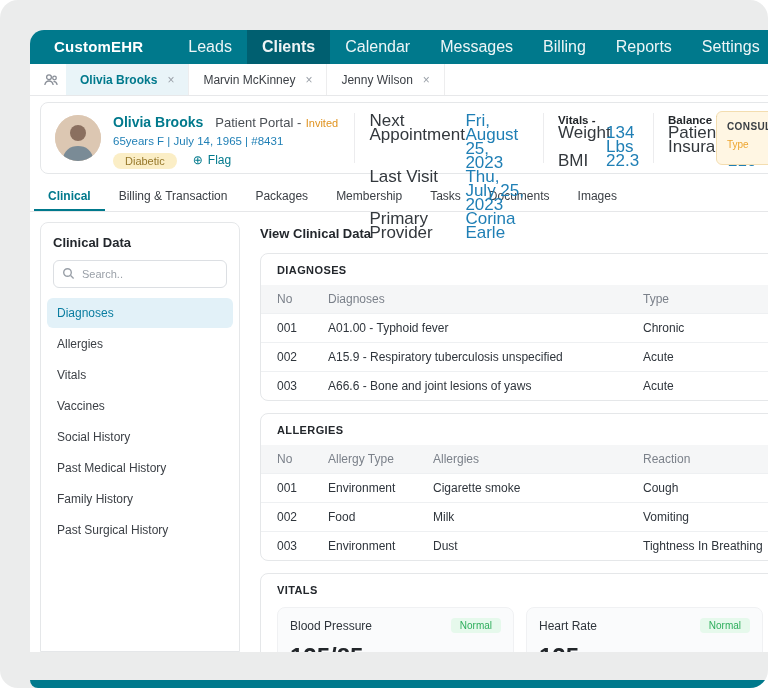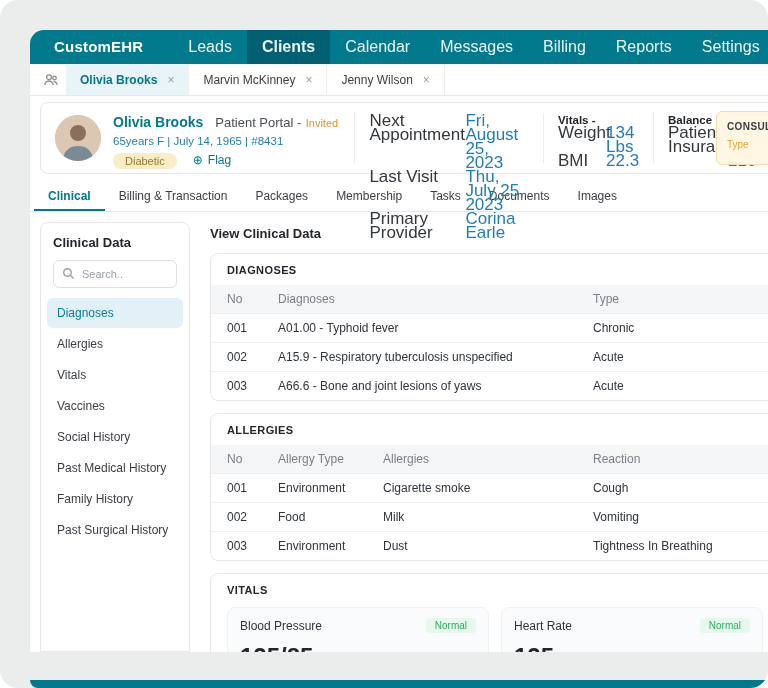--- a/index.html
+++ b/index.html
@@ -55,21 +55,21 @@
   .consult-title { font-size:10px; font-weight:700; color:#3a3f45; letter-spacing:.4px; white-space:nowrap; }
   .consult-sub { font-size:10px; color:#eda52f; margin-top:7px; }
 
   
   .tabs { flex:none; display:flex; margin-top:8px; height:30px; border-bottom:1px solid #e6e7e9; padding:0 4px; }
   .tab { font-size:12px; color:#3c4046; line-height:29px; padding:0 14px; cursor:pointer; }
   .tab.active { color:#00798C; font-weight:700; box-shadow:inset 0 -2px 0 #00798C; }
 
   
   .content { flex:1; display:flex; padding:10px 0 0 10px; overflow:hidden; }
-  .sidebar { width:150px; flex:none; border:1px solid #e5e7e9; border-radius:8px 8px 0 0; overflow:hidden; }
+  .sidebar { width:200px; flex:none; border:1px solid #e5e7e9; border-radius:8px 8px 0 0; overflow:hidden; }
   .sb-title { font-size:13px; font-weight:700; color:#23272c; padding:12px 12px 10px; }
   .sb-search { position:relative; margin:0 12px 10px; }
   .sb-search input { width:100%; height:28px; border:1px solid #dcdfe3; border-radius:6px; padding:0 8px 0 28px;
                      font-size:11px; color:#555; font-family:"Liberation Sans", sans-serif; outline:none; }
   .sb-search input::placeholder { color:#9aa0a8; }
   .sb-search svg { position:absolute; left:9px; top:7px; }
   .sb-item { font-size:12px; color:#3c4046; padding:8px 8px 8px 10px; margin:1px 6px; border-radius:6px; cursor:pointer; }
   .sb-item.active { background:#e2f1f8; color:#0a7da0; }
 
   .main { flex:1; margin-left:20px; overflow:hidden; }

